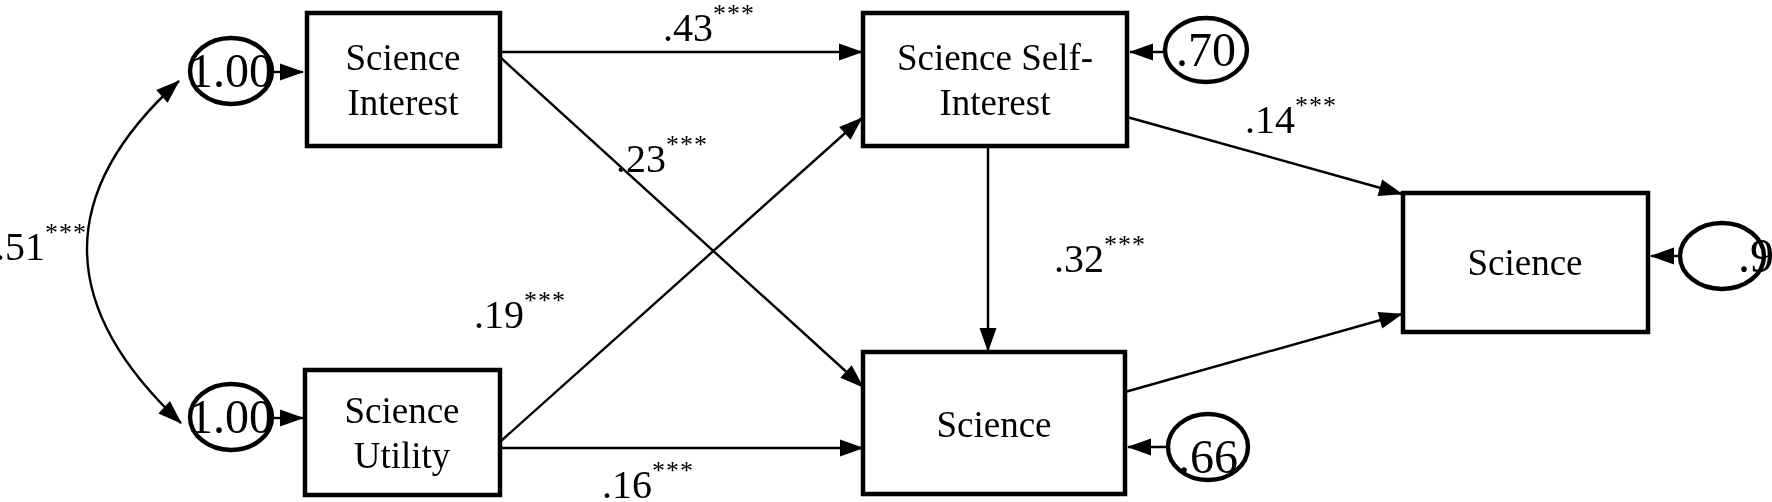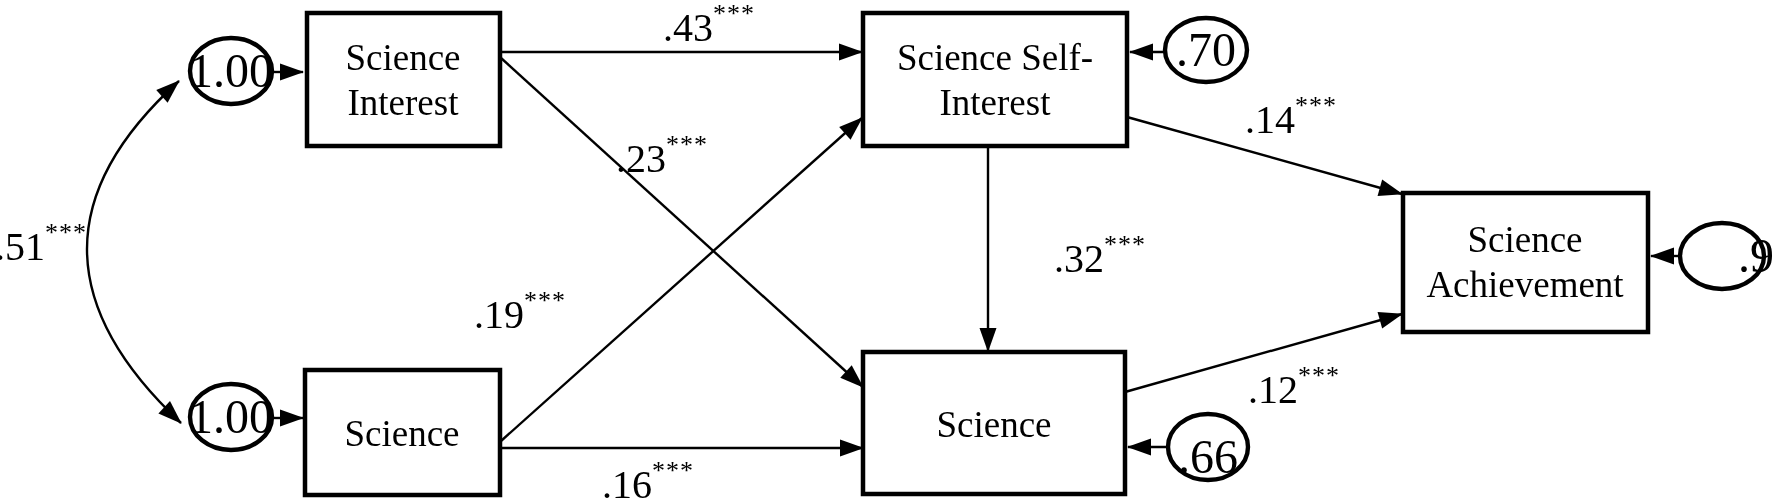--- a/index.html
+++ b/index.html
@@ -69,31 +69,31 @@
     <path d="M 1168 447 L 1128 447" fill="none" stroke="#000000" stroke-width="2.4" marker-end="url(#arrow)"></path>
     <path d="M 1681 256 L 1651 256" fill="none" stroke="#000000" stroke-width="2.4" marker-end="url(#arrow)"></path>
   </svg>
 
   <div class="label node-label" style="left:403px; top:80px">
     <div>Science</div>
     <div>Interest</div>
   </div>
   <div class="label node-label" style="left:402px; top:433px">
     <div>Science</div>
+    <div>Utility</div>
   </div>
   <div class="label node-label" style="left:995px; top:80px">
     <div>Science Self-</div>
     <div>Interest</div>
   </div>
   <div class="label node-label" style="left:994px; top:424px">
     <div>Science</div>
   </div>
   <div class="label node-label" style="left:1525px; top:262px">
     <div>Science</div>
-    <div>Achievement</div>
   </div>
 
   <div class="label ellipse-label" style="left:231px; top:71px">1.00</div>
   <div class="label ellipse-label" style="left:231px; top:417px">1.00</div>
   <div class="label ellipse-label" style="left:1206px; top:50px">.70</div>
   <div class="label ellipse-label" style="left:1208px; top:457px">.66</div>
   <div class="label ellipse-label" style="left:1768px; top:256px">.95</div>
 
   <div class="label coef-label" style="left:41px; top:242px"><span>.51</span><sup>***</sup></div>
 
@@ -102,15 +102,14 @@
   <div class="label coef-label" style="left:662px; top:154px"><span>.23</span><sup>***</sup></div>
 
   <div class="label coef-label" style="left:520px; top:310px"><span>.19</span><sup>***</sup></div>
 
   <div class="label coef-label" style="left:648px; top:480px"><span>.16</span><sup>***</sup></div>
 
   <div class="label coef-label" style="left:1100px; top:254px"><span>.32</span><sup>***</sup></div>
 
   <div class="label coef-label" style="left:1291px; top:115px"><span>.14</span><sup>***</sup></div>
 
-  <div class="label coef-label" style="left:1294px; top:385px"><span>.12</span><sup>***</sup></div>
 
 </div>
 
 </body></html>

